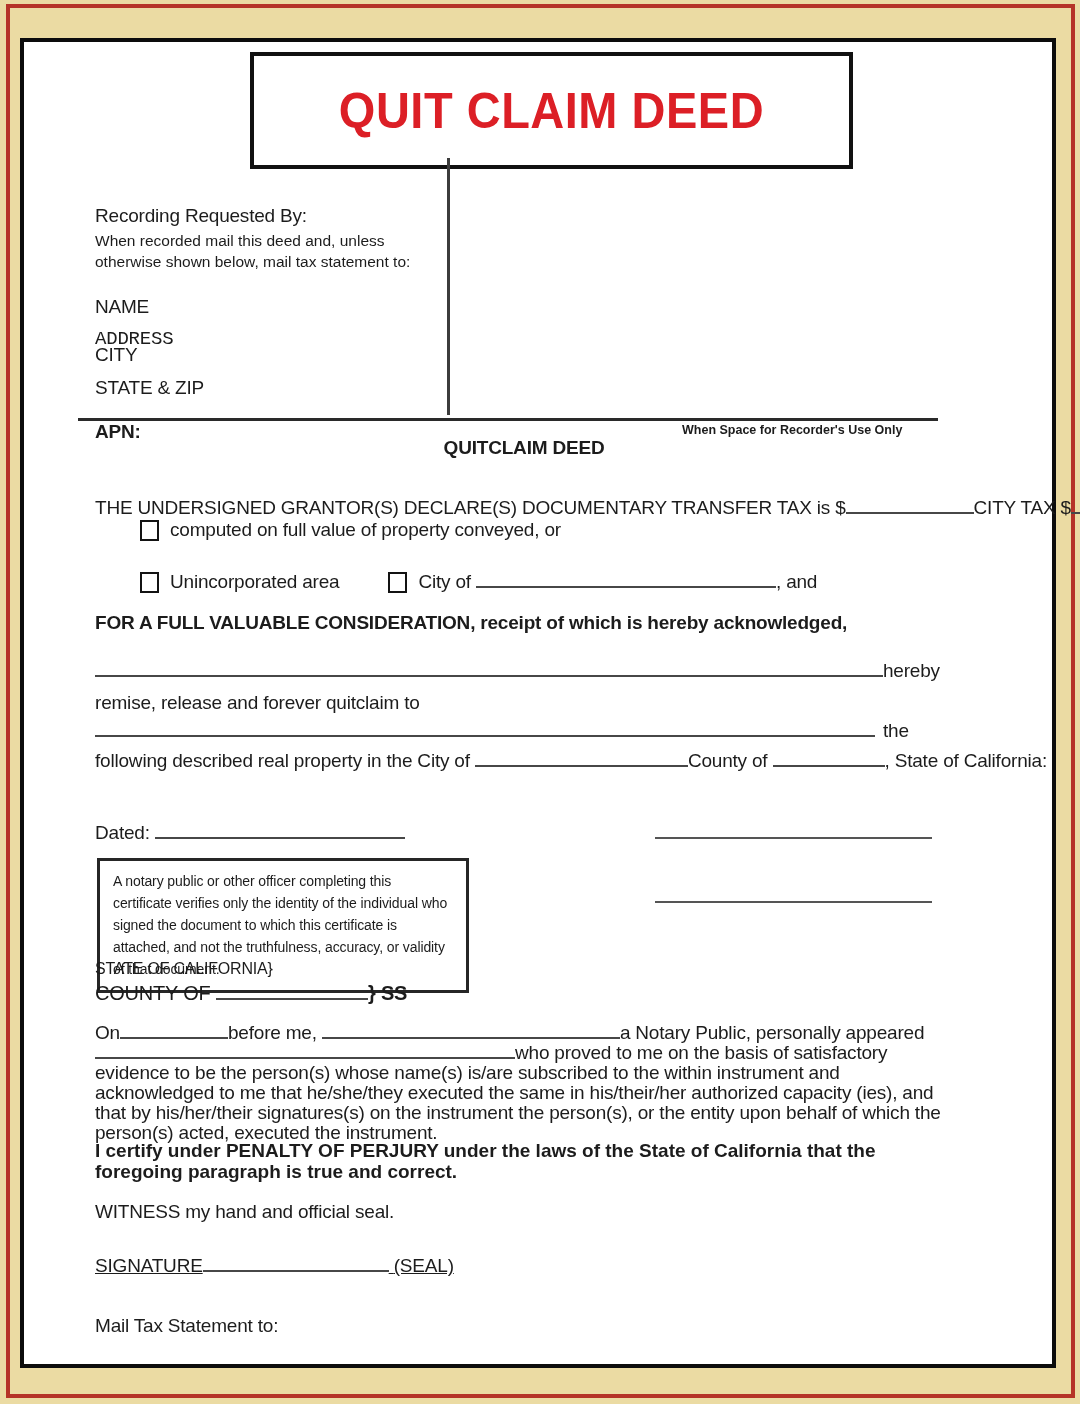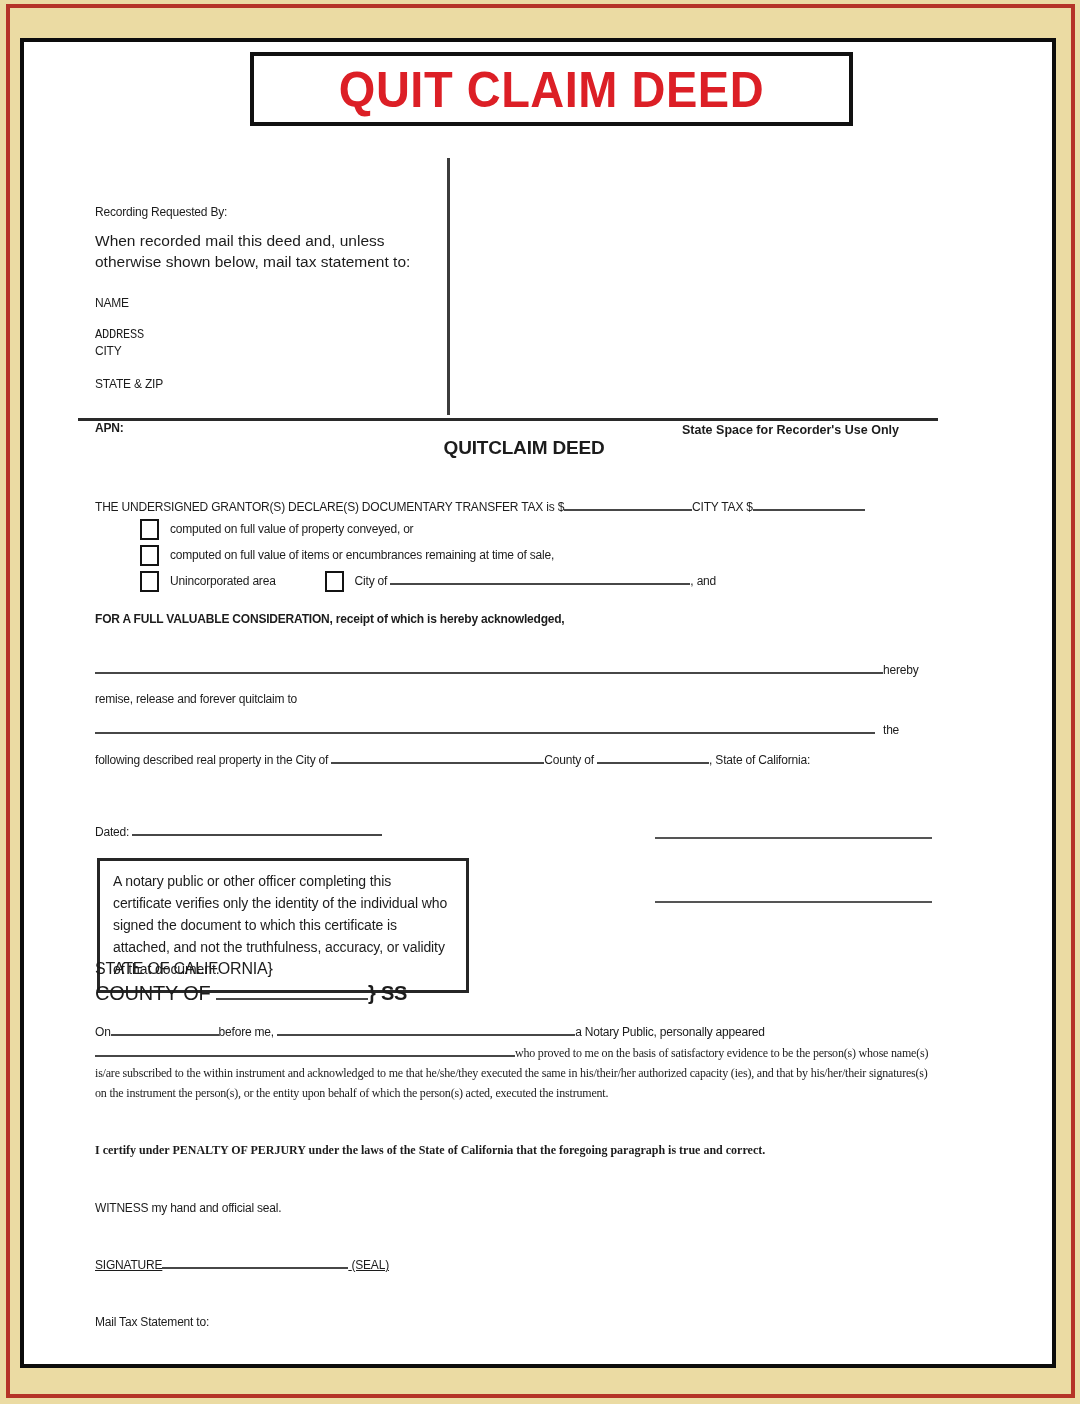--- a/index.html
+++ b/index.html
@@ -15,25 +15,25 @@
     position: absolute; left: 6px; top: 4px; width: 1069px; height: 1394px;
     border: 4px solid #b53327;
     pointer-events: none;
   }
   .page {
     position: absolute; left: 20px; top: 38px; width: 1036px; height: 1330px;
     background: #ffffff;
     border: 4px solid #0c0c0c;
   }
   .abs { position: absolute; left: 71px; white-space: nowrap; }
-  .txt { font-size: 12px; letter-spacing: -0.2px; }
+  .txt { font-size: 19px; letter-spacing: -0.2px; }
   .small { font-size: 12.5px; }
   .b { font-weight: bold; }
   .title-box {
-    position: absolute; left: 226px; top: 10px; width: 603px; height: 74px;
+    position: absolute; left: 226px; top: 10px; width: 603px; height: 117px;
     border: 4px solid #111111;
     display: flex; align-items: center; justify-content: center;
   }
   .title-text {
     font-weight: bold; font-size: 47px; letter-spacing: 0.5px;
     transform: scaleY(1.05);
   }
   .vdiv { position: absolute; left: 423px; top: 116px; width: 3px; height: 257px; background: #3c3c3c; }
   .hrule { position: absolute; left: 54px; top: 376px; width: 860px; height: 3px; background: #2a2a2a; }
   .subtitle {
@@ -52,21 +52,21 @@
     vertical-align: middle; margin-right: 11px;
   }
   .notary-box {
     position: absolute; left: 73px; top: 816px; width: 372px;
     border: 3px solid #262626;
     padding: 9px 13px;
     font-size: 14px; line-height: 1.58; letter-spacing: -0.1px;
     white-space: normal;
   }
   .rline { position: absolute; left: 631px; width: 277px; height: 2px; background: #555555; }
-  .para { white-space: normal; line-height: 20px; font-family: Liberation Serif, serif; }
+  .para { white-space: normal; line-height: 20px; }
   .mail-notice { white-space: normal; font-weight: normal; font-size: 15.5px; line-height: 21px; width: 370px; letter-spacing: 0; }
 </style>
 </head>
 <body>
 
 <div class="red-frame"></div>
 
 <div class="page">
 
   <div class="title-box">
@@ -82,33 +82,30 @@
 
   <div class="abs txt" style="top:254px;">NAME</div>
   <div class="abs txt" style="top:286px;font-family:Liberation Mono, monospace;">ADDRESS</div>
   <div class="abs txt" style="top:302px;">CITY</div>
   <div class="abs txt" style="top:335px;">STATE &amp; ZIP</div>
 
   <div class="vdiv"></div>
   <div class="hrule"></div>
 
   <div class="abs txt b" style="top:379px;">APN:</div>
-  <div class="abs small b" style="left:658px; top:381px;">State Space for Recorder's Use Only</div>
+  <div class="abs small b" style="left:658px; top:381px;">When Space for Recorder's Use Only</div>
 
   <div class="subtitle">QUITCLAIM DEED</div>
 
   <div class="abs txt" style="top:455px;">
     <span>THE UNDERSIGNED GRANTOR(S) DECLARE(S) DOCUMENTARY TRANSFER TAX is $</span><span class="blank" style="width:128px;"></span><span>CITY TAX $</span><span class="blank" style="width:112px;"></span>
   </div>
 
   <div class="abs txt" style="left:116px; top:477px;">
     <span class="cb"></span><span>computed on full value of property conveyed, or</span>
-  </div>
-  <div class="abs txt" style="left:116px; top:503px;">
-    <span class="cb"></span><span>computed on full value of items or encumbrances remaining at time of sale,</span>
   </div>
   <div class="abs txt" style="left:116px; top:529px;">
     <span class="cb"></span><span>Unincorporated area</span><span class="cb" style="margin-left:49px;"></span><span>City of</span>&nbsp;<span class="blank" style="width:300px;"></span><span>, and</span>
   </div>
 
   <div class="abs txt" style="top:570px;font-weight:bold;">FOR A FULL VALUABLE CONSIDERATION, receipt of which is hereby acknowledged,</div>
 
   <div class="abs txt" style="top:618px;">
     <span class="blank" style="width:788px;"></span><span>hereby</span>
   </div>

